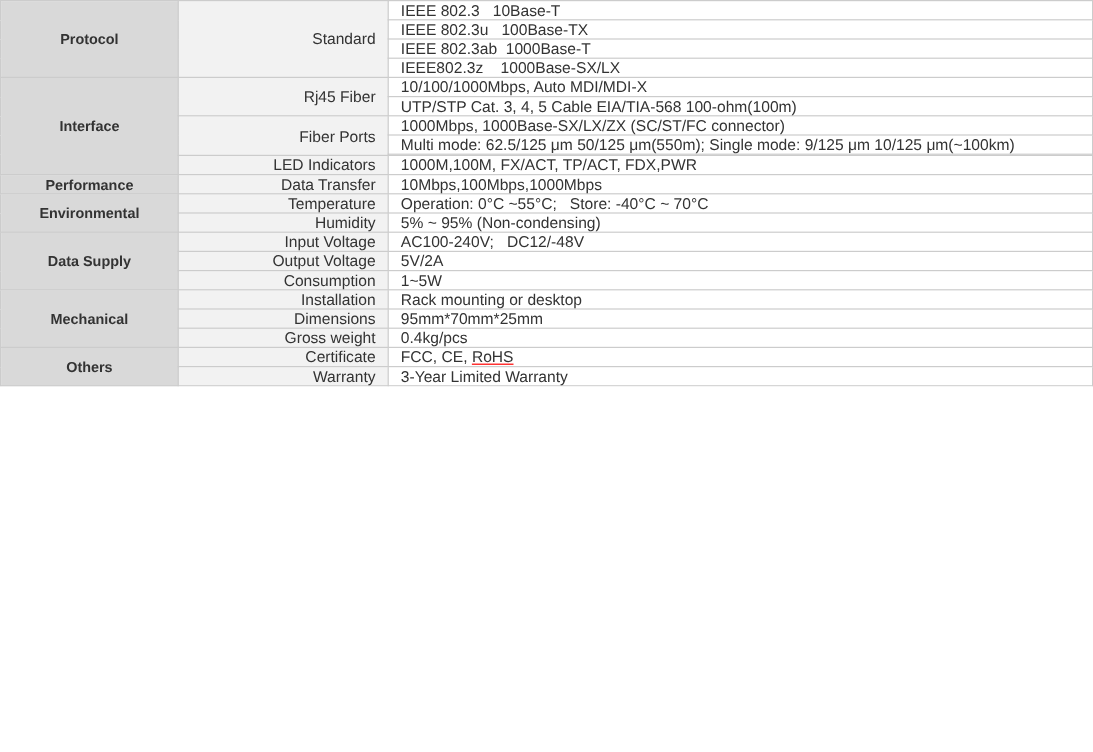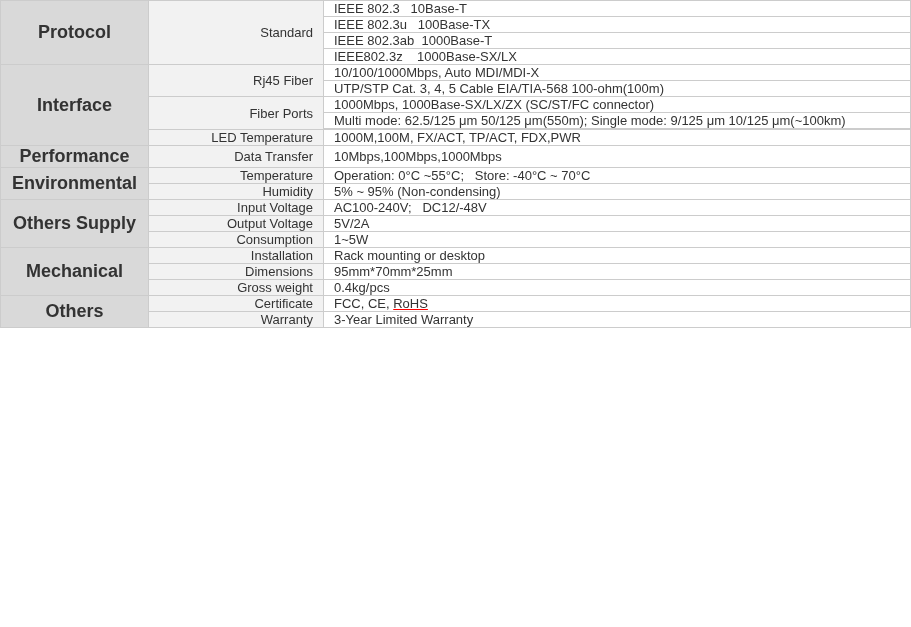--- a/index.html
+++ b/index.html
@@ -15,21 +15,21 @@
       border-collapse: collapse;
     }
     td, th {
       border: 1px solid #ccc;
       padding: 0 10px;
       vertical-align: middle;
     }
     .cat-cell {
       background-color: #d9d9d9;
       font-weight: bold;
-      font-size: 18px;
+      font-size: 12px;
       text-align: center;
       vertical-align: middle;
       width: 148px;
     }
     .sub-cell {
       background-color: #f2f2f2;
       width: 175px;
       vertical-align: middle;
       text-align: right;
     }
@@ -74,39 +74,39 @@
         <td class="sub-cell" rowspan="3">Fiber Ports</td>
         <td class="val-cell">1000Mbps, 1000Base-SX/LX/ZX (SC/ST/FC connector)</td>
       </tr>
       <tr>
         <td class="val-cell">Multi mode: 62.5/125 μm 50/125 μm(550m);&nbsp;Single mode: 9/125 μm 10/125 μm(~100km)</td>
       </tr>
       <tr>
         <td class="val-cell"></td>
       </tr>
       <tr>
-        <td class="sub-cell">LED Temperature</td>
+        <td class="sub-cell">LED Indicators</td>
         <td class="val-cell">1000M,100M, FX/ACT, TP/ACT, FDX,PWR</td>
       </tr>
       <tr>
         <td class="cat-cell" rowspan="1">Performance</td>
         <td class="sub-cell">Data Transfer</td>
         <td class="val-cell">10Mbps,100Mbps,1000Mbps</td>
       </tr>
       <tr>
         <td class="cat-cell" rowspan="2">Environmental</td>
         <td class="sub-cell">Temperature</td>
         <td class="val-cell">Operation: 0°C ~55°C;&nbsp;&nbsp;&nbsp;Store: -40°C ~ 70°C</td>
       </tr>
       <tr>
         <td class="sub-cell">Humidity</td>
         <td class="val-cell">5% ~ 95% (Non-condensing)</td>
       </tr>
       <tr>
-        <td class="cat-cell" rowspan="3">Others Supply</td>
+        <td class="cat-cell" rowspan="3">Data Supply</td>
         <td class="sub-cell">Input Voltage</td>
         <td class="val-cell">AC100-240V;&nbsp;&nbsp;&nbsp;DC12/-48V</td>
       </tr>
       <tr>
         <td class="sub-cell">Output Voltage</td>
         <td class="val-cell">5V/2A</td>
       </tr>
       <tr>
         <td class="sub-cell">Consumption</td>
         <td class="val-cell">1~5W</td>

